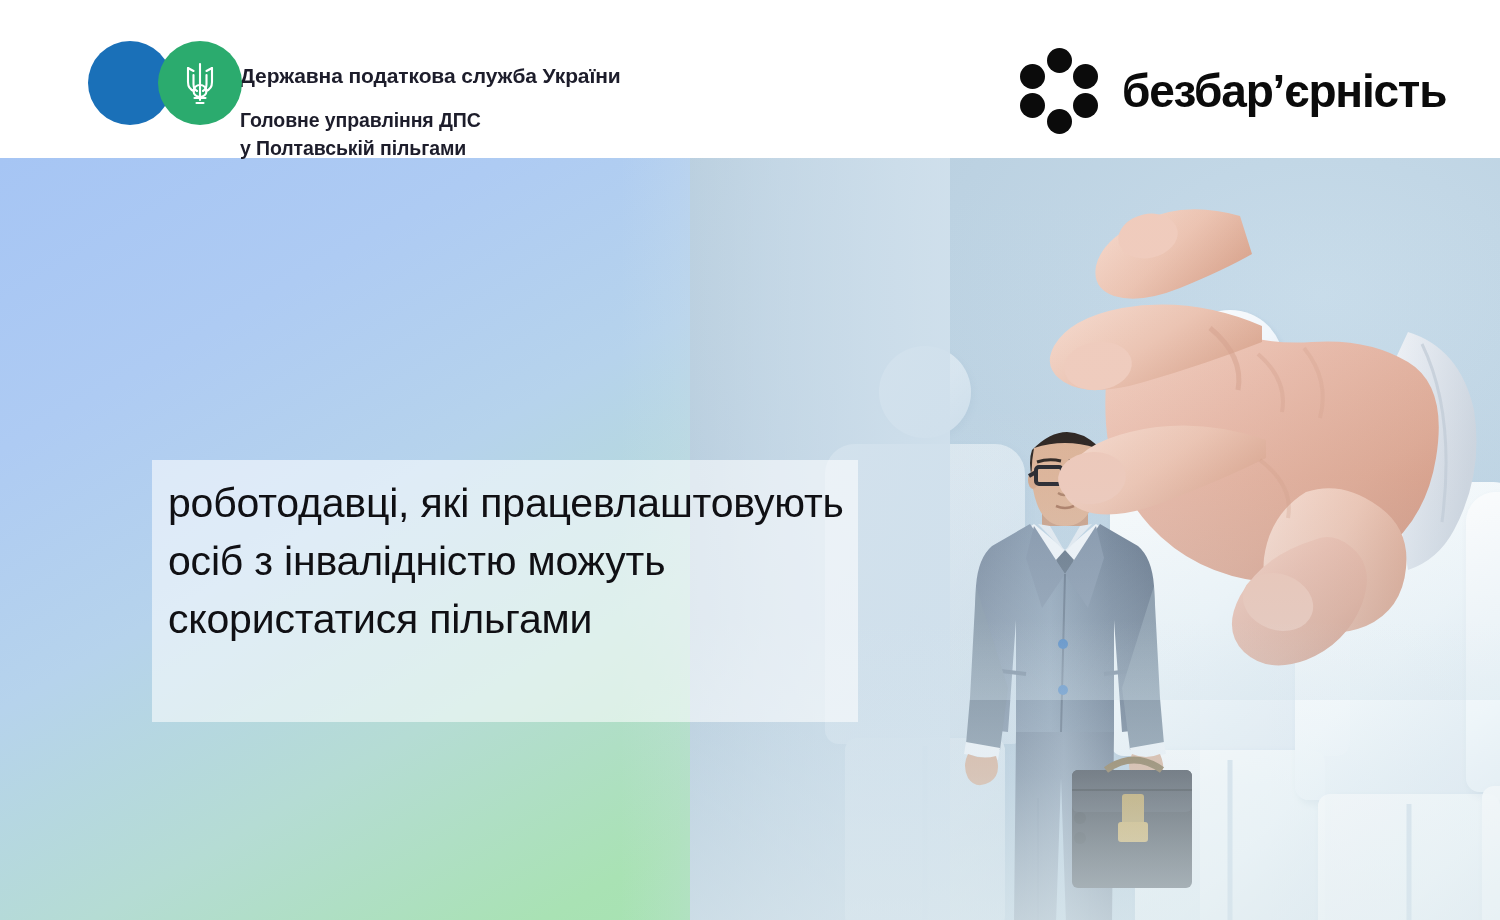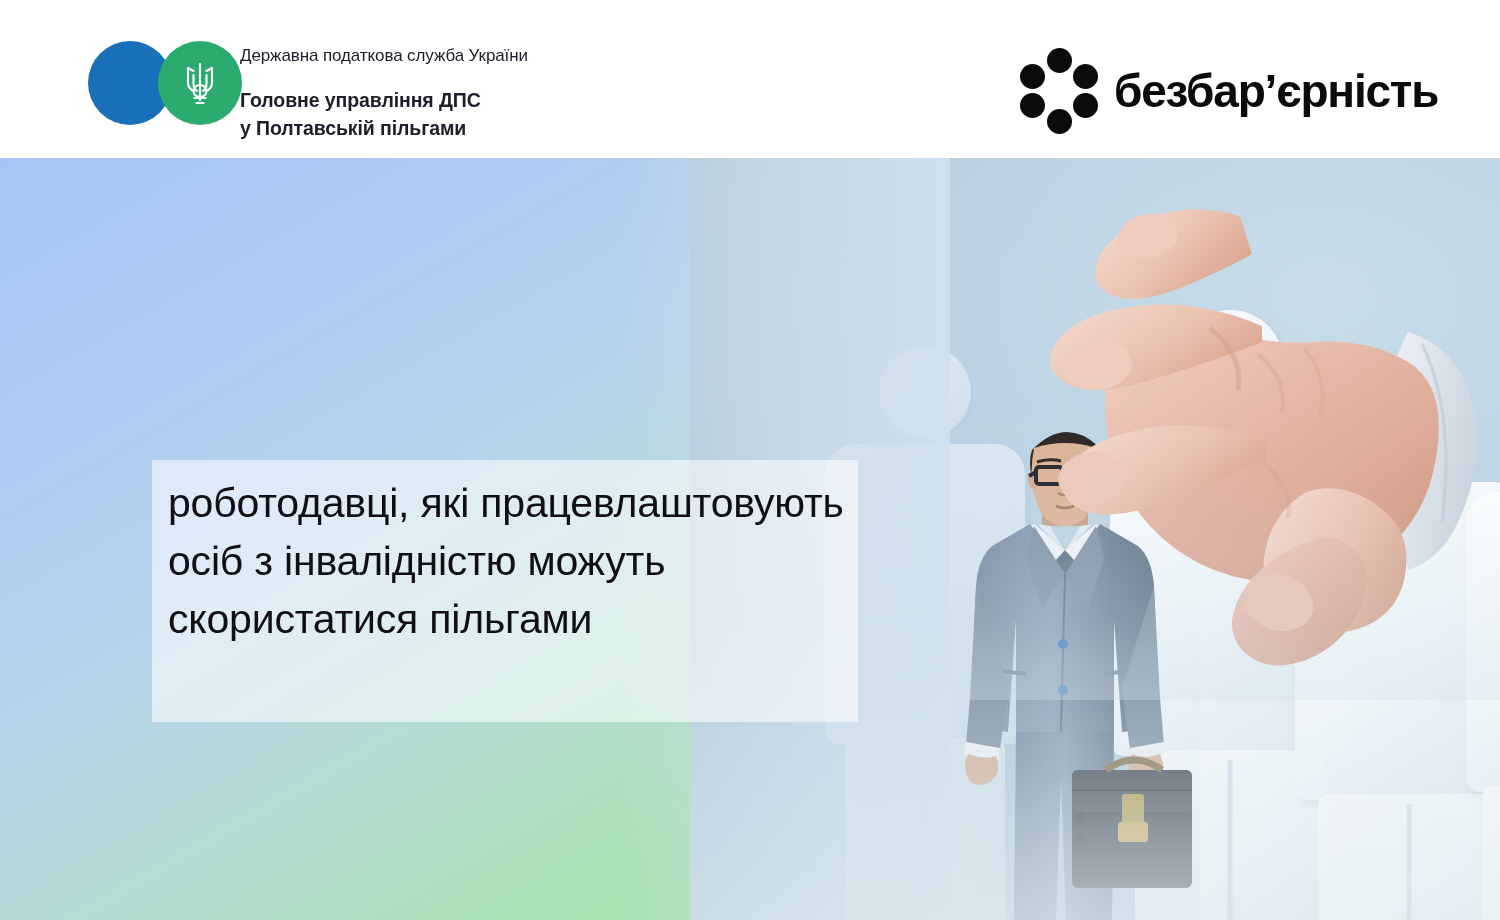--- a/index.html
+++ b/index.html
@@ -32,35 +32,35 @@
     margin-left:-14px; position:relative; z-index:2;
     display:flex; align-items:center; justify-content:center;
   }
   .tryzub { width:40px; height:50px; display:block; }
 
   .dps-text {
     position:absolute; left:240px; top:42px;
     color:#1d1d2b;
   }
   .dps-line1 {
-    font-size:17px; font-weight:normal; letter-spacing:-0.1px;
-    line-height:28px; white-space:nowrap;
+    font-size:21px; font-weight:bold; letter-spacing:-0.1px;
+    line-height:28px; white-space:nowrap;margin-top:20px;
   }
   .dps-line2 {
     font-size:19.5px; font-weight:bold; letter-spacing:-0.1px;
     line-height:28px; margin-top:16px; white-space:nowrap;
   }
   .dps-line3 {
     font-size:19.5px; font-weight:bold; letter-spacing:-0.1px;
     line-height:28px; white-space:nowrap;
   }
 
   .bb-logo {
     position:absolute; left:1016px; top:48px;
-    display:flex; align-items:center; gap:12px;
+    display:flex; align-items:center; gap:20px;
   }
   .bb-dots { width:86px; height:86px; position:relative; }
   .bb-dots span {
     position:absolute; width:25px; height:25px;
     border-radius:50%; background:#0b0b0b;
   }
   .bb-word {
     font-size:46px; font-weight:bold; color:#0b0b0b;
     letter-spacing:-1.2px; line-height:1; white-space:nowrap;
   }

